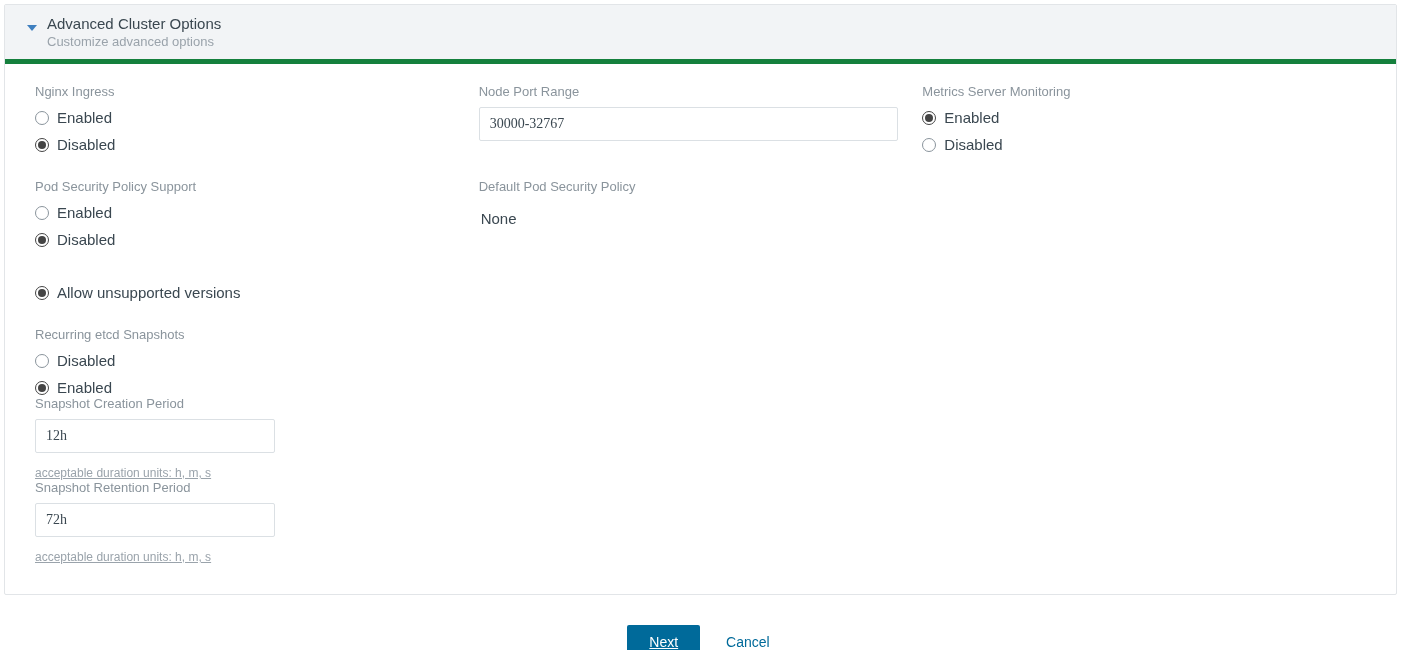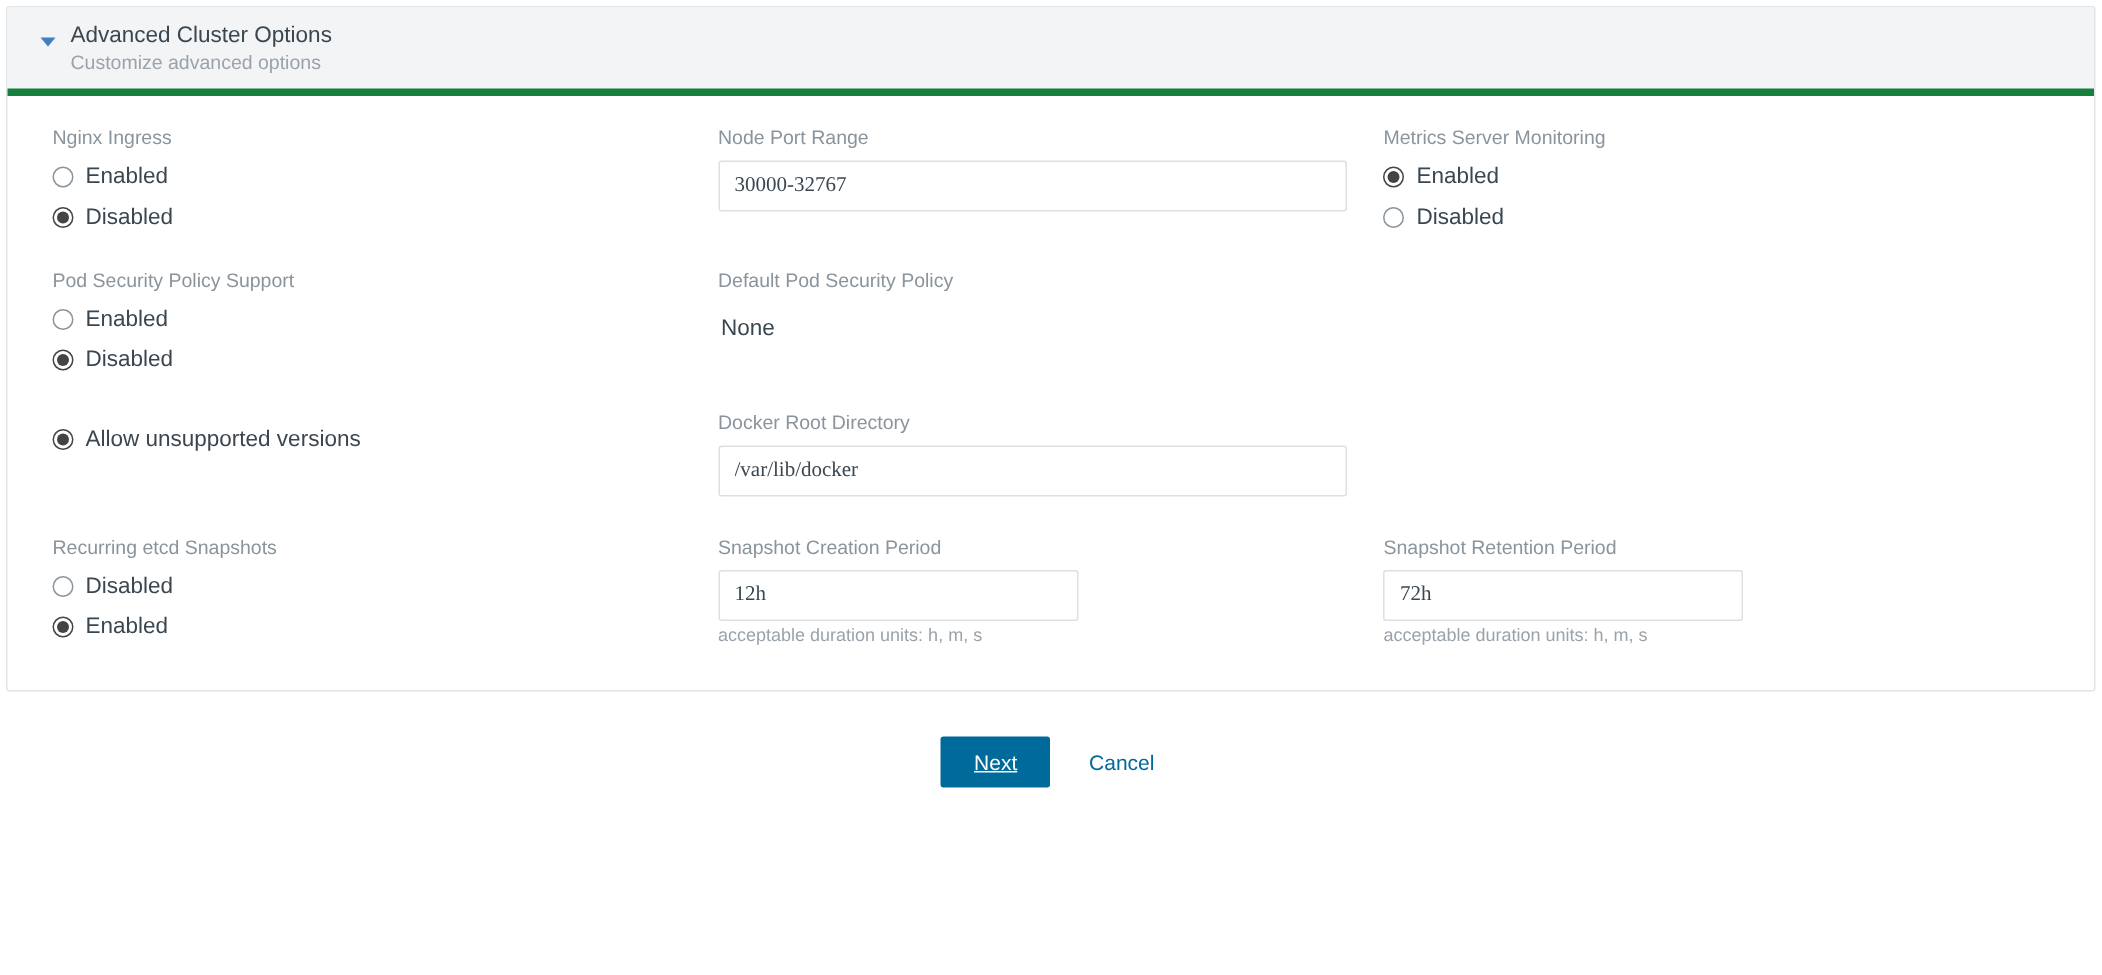--- a/index.html
+++ b/index.html
@@ -100,21 +100,22 @@
   }
   input.text-input.narrow { max-width: 240px; }
   .static-value {
     font-size: 15px;
     color: #3a4750;
     padding: 8px 2px;
   }
   .hint {
     font-size: 12px;
     color: #9aa3ab;
-    margin-top: 2px;
+    margin-top: 13px;
+    text-decoration: underline;
   }
   .footer {
     text-align: center;
     padding: 30px 0 10px 0;
   }
   .btn-primary {
     background: #006a9a;
     color: #fff;
     border: none;
     padding: 9px 22px;
@@ -201,28 +202,24 @@
 
     <div class="row">
       <div class="col">
         <div class="radio-line">
           <span class="radio-outer checked">
               <span class="radio-inner"></span>
             </span>
           <span>Allow unsupported versions</span>
         </div>
       </div>
-      <div class="col">
-        <div class="field-label">Docker Root Directory</div>
-        <input class="text-input" type="text" value="/var/lib/docker" style="">
-      </div>
       <div class="col"></div>
     </div>
 
-    <div class="row" style="margin-bottom:0;">
+    <div class="row" style="margin-bottom:0;flex-direction:column;">
       <div class="col">
         <div class="field-label">Recurring etcd Snapshots</div>
         <div class="radio-line">
           <span class="radio-outer"></span>
           <span>Disabled</span>
         </div>
         <div class="radio-line">
           <span class="radio-outer checked">
               <span class="radio-inner"></span>
             </span>

